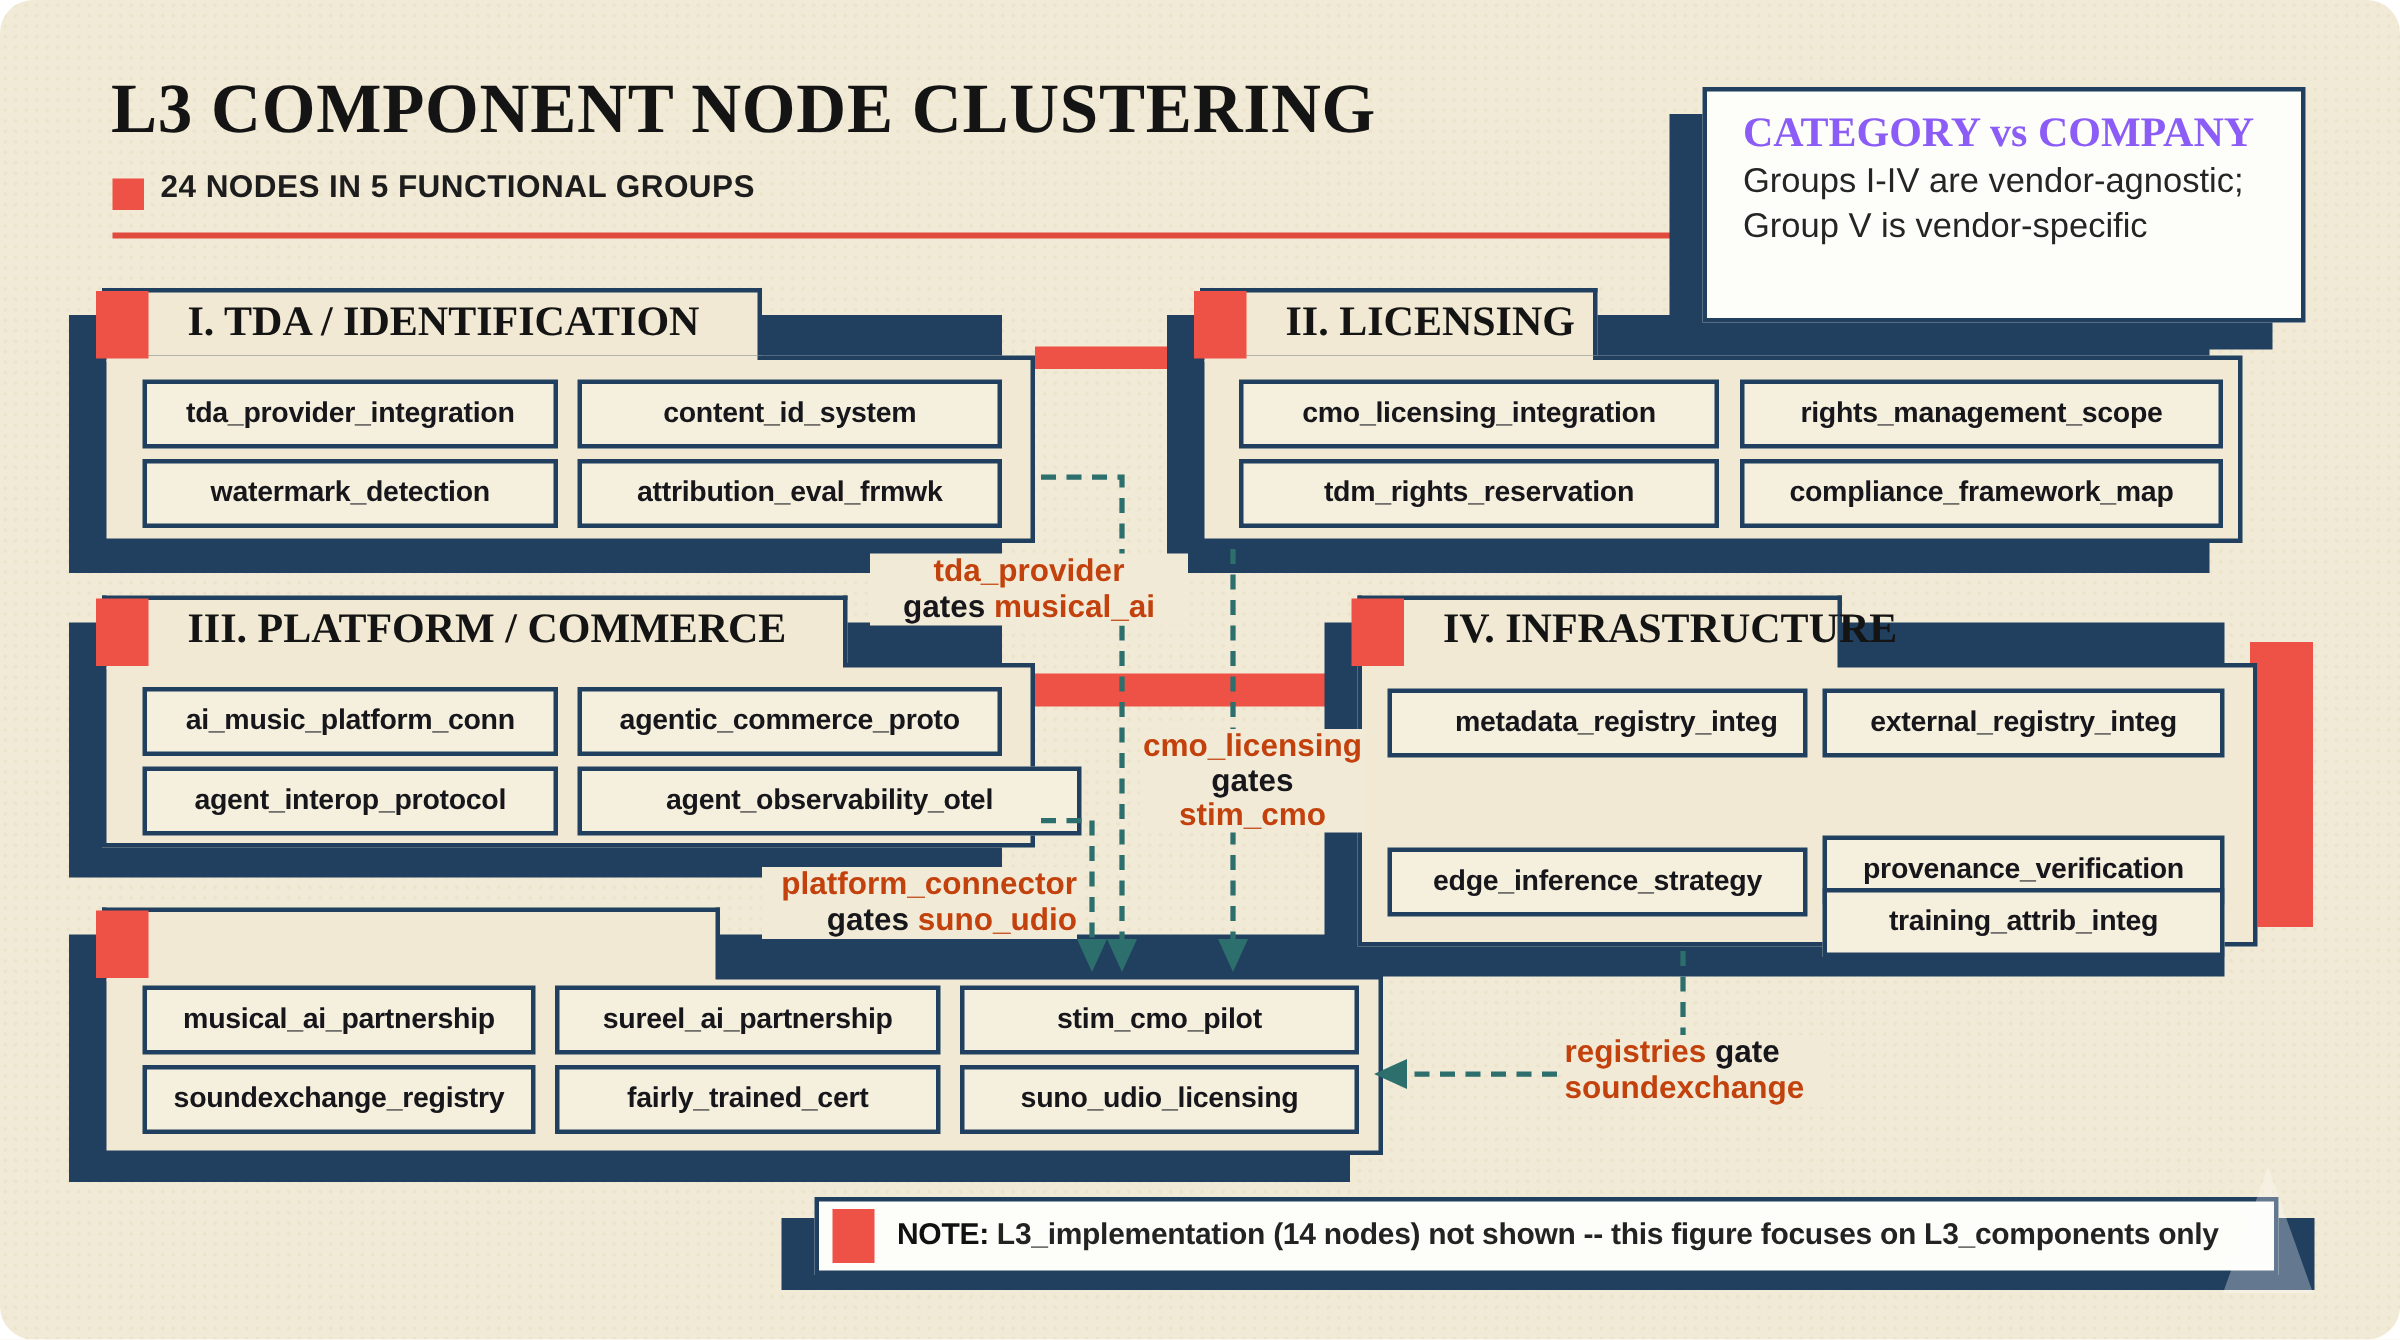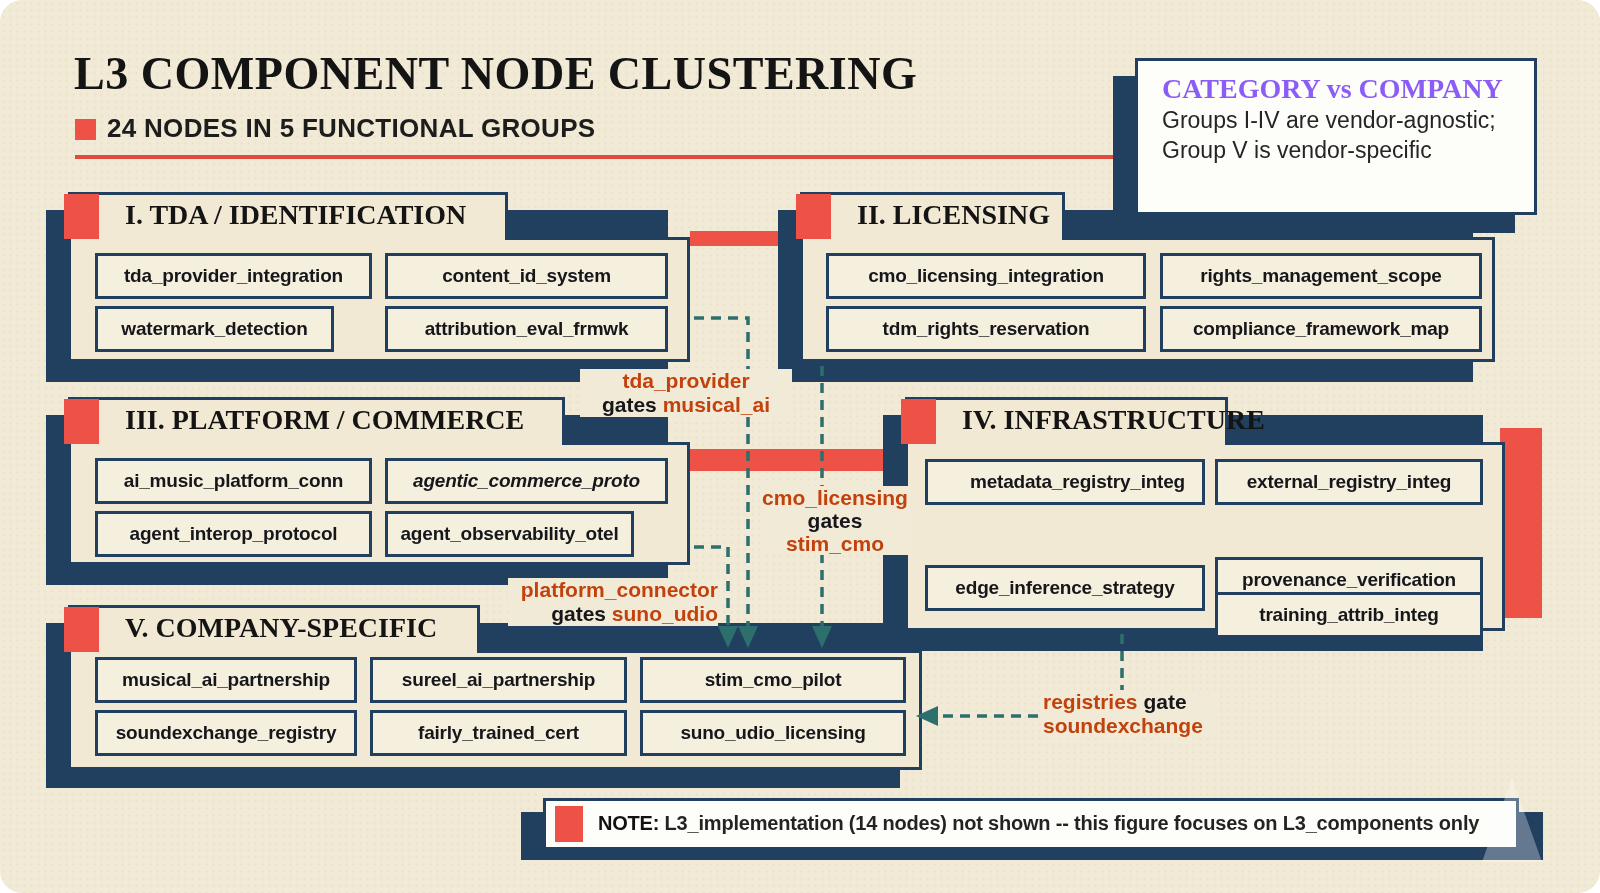--- a/index.html
+++ b/index.html
@@ -5,21 +5,21 @@
   html,body{margin:0;padding:0;background:#ffffff;}
   body{font-family:"Liberation Sans", sans-serif;}
   #canvas{position:relative;width:1600px;height:893px;background:#f1ead6;border-radius:22px;overflow:hidden;}
   #canvas::after{content:"";position:absolute;inset:0;z-index:0;pointer-events:none;
     background-image:radial-gradient(#ded2ac 1.2px, transparent 1.4px);
     background-size:7px 7px;opacity:.28;}
   .abs{position:absolute;}
   
   .main-title{left:74px;top:46px;z-index:3;font-family:"Liberation Serif", serif;font-weight:bold;
     font-size:47px;letter-spacing:.5px;color:#141414;transform:scaleX(.98);transform-origin:left;}
-  .subtitle{left:107px;top:113px;z-index:3;font-weight:bold;font-size:26px;letter-spacing:.3px;color:#1d1d1d;}
+  .subtitle{left:107px;top:113px;z-index:3;font-weight:bold;font-size:21px;letter-spacing:.3px;color:#1d1d1d;}
   .sub-bullet{left:75px;top:119px;width:21px;height:21px;background:#ee5145;z-index:3;}
   .head-rule{left:75px;top:155px;width:1048px;height:4px;background:#e14b3e;z-index:1;}
   
   .legend-shadow{left:1113px;top:76px;width:402px;height:157px;background:#21405f;z-index:2;}
   .legend-box{left:1135px;top:58px;width:402px;height:157px;background:#fdfdf9;border:3px solid #21405f;
     box-sizing:border-box;z-index:3;padding:12px 0 0 24px;}
   .legend-title{font-family:"Liberation Serif", serif;font-weight:bold;font-size:28px;color:#8b5cf6;}
   .legend-line{font-size:23px;color:#252525;line-height:30px;}
   
   .gshadow{background:#21405f;z-index:2;}
@@ -69,63 +69,62 @@
   <div class="abs gred" style="left:1500px;top:428px;width:42px;height:190px;"></div>
 
   <div class="abs gshadow" style="left:46px;top:210px;width:622px;height:172px;"></div>
   <div class="abs gtab" style="left:68px;top:192px;width:440px;height:45px;"></div>
   <div class="abs gbody" style="left:68px;top:237px;width:622px;height:125px;"></div>
   <div class="abs gseam" style="left:71px;top:237px;width:434px;height:4px;"></div>
   <div class="abs redsq" style="left:64px;top:194px;width:35px;height:45px;"></div>
   <div class="abs gtitle" style="left:125px;top:192px;">I. TDA / IDENTIFICATION</div>
   <div class="abs node" style="left:95px;top:253px;width:277px;">tda_provider_integration</div>
   <div class="abs node" style="left:385px;top:253px;width:283px;">content_id_system</div>
-  <div class="abs node" style="left:95px;top:306px;width:239px;">watermark_detection</div>
+  <div class="abs node" style="left:95px;top:306px;width:277px;">watermark_detection</div>
   <div class="abs node" style="left:385px;top:306px;width:283px;">attribution_eval_frmwk</div>
 
   <div class="abs gshadow" style="left:778px;top:210px;width:695px;height:172px;"></div>
   <div class="abs gtab" style="left:800px;top:192px;width:265px;height:45px;"></div>
   <div class="abs gbody" style="left:800px;top:237px;width:695px;height:125px;"></div>
   <div class="abs gseam" style="left:803px;top:237px;width:259px;height:4px;"></div>
   <div class="abs redsq" style="left:796px;top:194px;width:35px;height:45px;"></div>
   <div class="abs gtitle" style="left:857px;top:192px;">II. LICENSING</div>
   <div class="abs node" style="left:826px;top:253px;width:320px;">cmo_licensing_integration</div>
   <div class="abs node" style="left:1160px;top:253px;width:322px;">rights_management_scope</div>
   <div class="abs node" style="left:826px;top:306px;width:320px;">tdm_rights_reservation</div>
   <div class="abs node" style="left:1160px;top:306px;width:322px;">compliance_framework_map</div>
 
   <div class="abs gshadow" style="left:46px;top:415px;width:622px;height:170px;"></div>
   <div class="abs gtab" style="left:68px;top:397px;width:497px;height:45px;"></div>
   <div class="abs gbody" style="left:68px;top:442px;width:622px;height:123px;"></div>
   <div class="abs gseam" style="left:71px;top:442px;width:491px;height:4px;"></div>
   <div class="abs redsq" style="left:64px;top:399px;width:35px;height:45px;"></div>
   <div class="abs gtitle" style="left:125px;top:397px;">III. PLATFORM / COMMERCE</div>
   <div class="abs node" style="left:95px;top:458px;width:277px;">ai_music_platform_conn</div>
-  <div class="abs node" style="left:385px;top:458px;width:283px;font-style:italic;">agentic_commerce_proto</div>
+  <div class="abs node" style="left:385px;top:458px;width:283px;">agentic_commerce_proto</div>
   <div class="abs node" style="left:95px;top:511px;width:277px;">agent_interop_protocol</div>
-  <div class="abs node" style="left:385px;top:511px;width:249px;">agent_observability_otel</div>
+  <div class="abs node" style="left:385px;top:511px;width:336px;">agent_observability_otel</div>
 
   <div class="abs gshadow" style="left:883px;top:415px;width:600px;height:236px;"></div>
   <div class="abs gtab" style="left:905px;top:397px;width:323px;height:45px;"></div>
   <div class="abs gbody" style="left:905px;top:442px;width:600px;height:189px;"></div>
   <div class="abs gseam" style="left:908px;top:442px;width:317px;height:4px;"></div>
   <div class="abs redsq" style="left:901px;top:399px;width:35px;height:45px;"></div>
   <div class="abs gtitle" style="left:962px;top:397px;">IV. INFRASTRUCTURE</div>
   <div class="abs node" style="left:925px;top:459px;width:280px;padding-left:25px;">metadata_registry_integ</div>
   <div class="abs node" style="left:1215px;top:459px;width:268px;">external_registry_integ</div>
   <div class="abs node" style="left:1215px;top:512px;width:268px;margin-top:45px;">provenance_verification</div>
   <div class="abs node" style="left:925px;top:565px;width:280px;">edge_inference_strategy</div>
   <div class="abs node" style="left:1215px;top:565px;width:268px;margin-top:27px;">training_attrib_integ</div>
 
   <div class="abs gshadow" style="left:46px;top:623px;width:854px;height:165px;"></div>
   <div class="abs gtab" style="left:68px;top:605px;width:412px;height:45px;"></div>
   <div class="abs gbody" style="left:68px;top:650px;width:854px;height:120px;"></div>
   <div class="abs gseam" style="left:71px;top:650px;width:406px;height:4px;"></div>
   <div class="abs redsq" style="left:64px;top:607px;width:35px;height:45px;"></div>
-  <div class="abs gtitle" style="left:125px;top:605px;">V. COMPANY-SPECIFIC</div>
   <div class="abs node" style="left:95px;top:657px;width:262px;">musical_ai_partnership</div>
   <div class="abs node" style="left:370px;top:657px;width:257px;">sureel_ai_partnership</div>
   <div class="abs node" style="left:640px;top:657px;width:266px;">stim_cmo_pilot</div>
   <div class="abs node" style="left:95px;top:710px;width:262px;">soundexchange_registry</div>
   <div class="abs node" style="left:370px;top:710px;width:257px;">fairly_trained_cert</div>
   <div class="abs node" style="left:640px;top:710px;width:266px;">suno_udio_licensing</div>
 
   <svg id="overlay" class="abs" width="1600" height="893" viewBox="0 0 1600 893">
     <g stroke="#2d6f6c" stroke-width="3.5" fill="none" stroke-dasharray="10 7">
       <path d="M694 318 H748 V628"></path>

